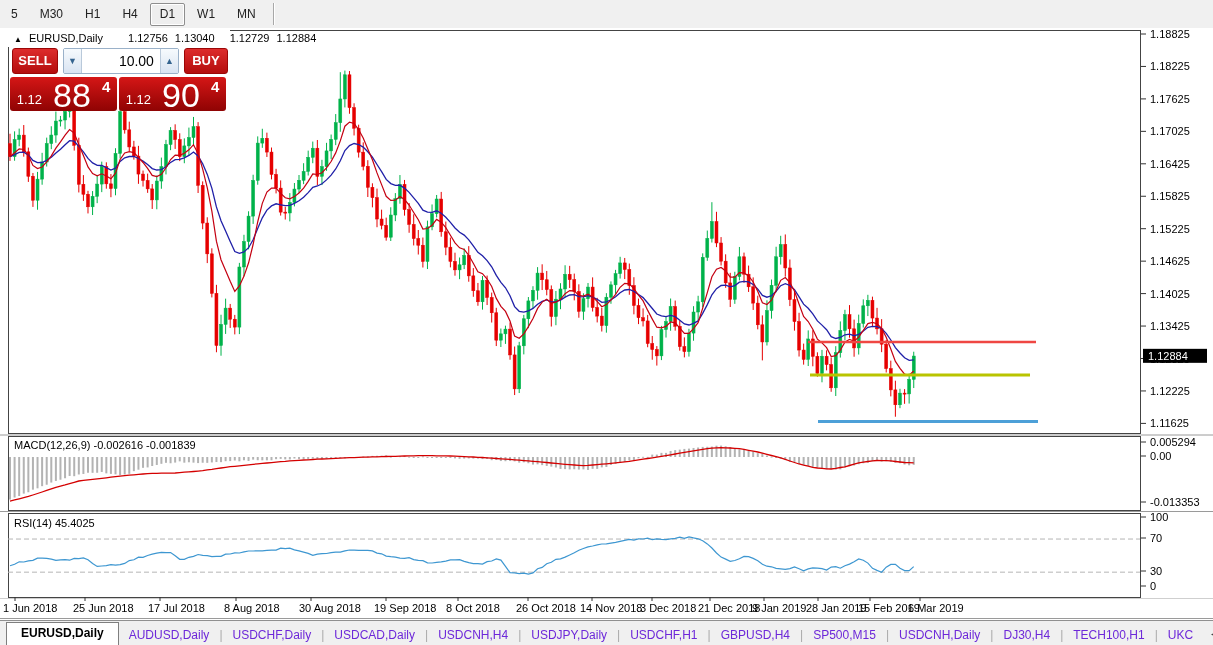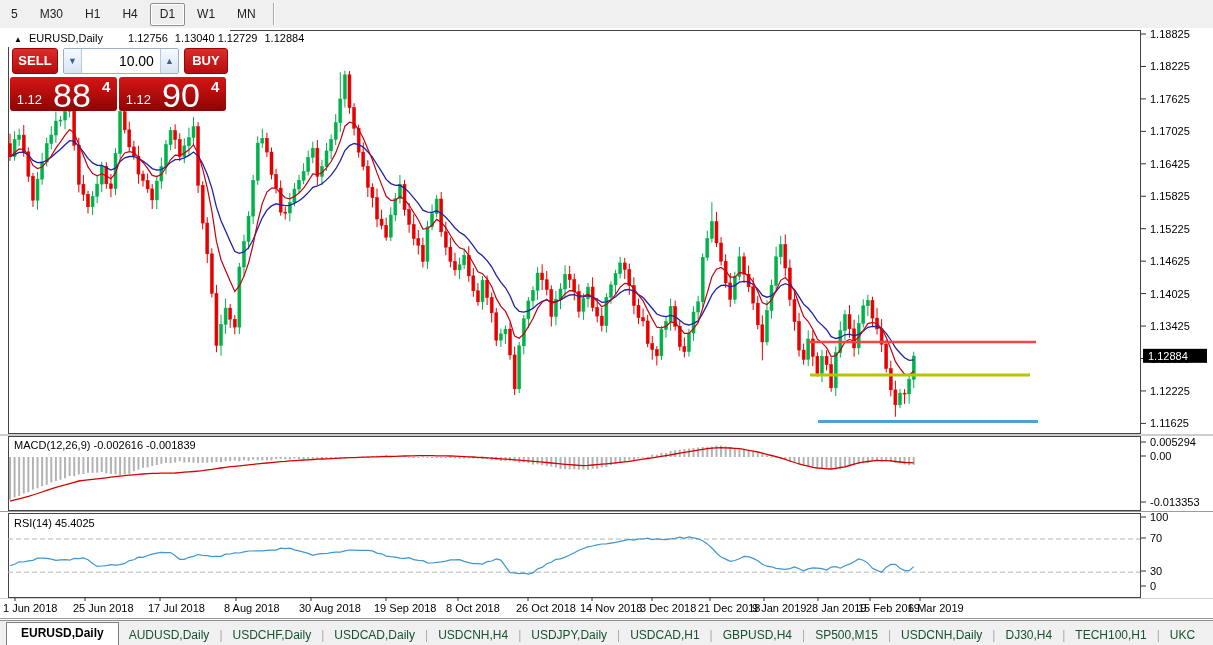--- a/index.html
+++ b/index.html
@@ -34,21 +34,21 @@
   #prow{display:flex;margin-left:2px;}
   .pbox{width:107px;height:34px;background:linear-gradient(#d51616,#8f0303);border-radius:3px;
         color:#fff;display:flex;align-items:flex-end;justify-content:center;padding-bottom:1px;box-sizing:border-box;}
   .pbox .sm{font-size:13px;font-weight:normal;margin-bottom:3px;}
   .pbox .big{font-size:34px;font-weight:normal;line-height:30px;margin:0 11px;}
   .pbox .sup{font-size:15px;font-weight:bold;align-self:flex-start;margin-top:1px;}
   .pdiv{width:2px;}
   
   #tabbar{position:absolute;left:0;top:620px;width:1213px;height:25px;background:#f0f0f0;
           border-top:1px solid #909090;display:flex;align-items:flex-end;font-size:12px;overflow:hidden;}
-  .tab{color:#14532d;padding:3px 10px 4px 10px;white-space:nowrap;}
+  .tab{color:#6d28d9;padding:3px 10px 4px 10px;white-space:nowrap;}
   .tab.active{background:#fff;border:1px solid #7f7f7f;border-bottom:1px solid #fff;
               font-weight:bold;color:#000;margin-left:6px;padding:3px 14px 5px 14px;}
   .tabsep{color:#aaa;padding-bottom:4px;}
   #tabarrows{margin-left:auto;display:flex;align-items:center;height:100%;color:#444;font-size:9px;}
   #tabarrows span{padding:0 6px;}
 </style>
 </head>
 <body>
 
 <div id="stage">
@@ -760,21 +760,21 @@
     <div class="paneLabel" style="left:14px;top:411px;">MACD(12,26,9) -0.002616 -0.001839</div>
     <div class="paneLabel" style="left:14px;top:489px;">RSI(14) 45.4025</div>
   </div>
 
   <div id="quote">
     <div id="qhead">
       <span class="tri">▲</span>
       <span>EURUSD,Daily</span>
       <span style="margin-left:22px;">1.12756</span>
       <span style="margin-left:4px;">1.13040</span>
-      <span style="margin-left:0;">1.12729</span>
+      <span style="margin-left:12px;">1.12729</span>
       <span style="margin-left:4px;">1.12884</span>
     </div>
     <div id="qrow">
       <div id="sellbtn" class="redbtn">SELL</div>
       <div id="spinner">
         <div class="spbtn l">▼</div>
         <div id="vol">10.00</div>
         <div class="spbtn r">▲</div>
       </div>
       <div id="buybtn" class="redbtn">BUY</div>
@@ -799,21 +799,21 @@
       <div class="tab">AUDUSD,Daily</div>
       <span class="tabsep">|</span>
       <div class="tab">USDCHF,Daily</div>
       <span class="tabsep">|</span>
       <div class="tab">USDCAD,Daily</div>
       <span class="tabsep">|</span>
       <div class="tab">USDCNH,H4</div>
       <span class="tabsep">|</span>
       <div class="tab">USDJPY,Daily</div>
       <span class="tabsep">|</span>
-      <div class="tab">USDCAD,H1</div>
+      <div class="tab">USDCHF,H1</div>
       <span class="tabsep">|</span>
       <div class="tab">GBPUSD,H4</div>
       <span class="tabsep">|</span>
       <div class="tab">SP500,M15</div>
       <span class="tabsep">|</span>
       <div class="tab">USDCNH,Daily</div>
       <span class="tabsep">|</span>
       <div class="tab">DJ30,H4</div>
       <span class="tabsep">|</span>
       <div class="tab">TECH100,H1</div>

